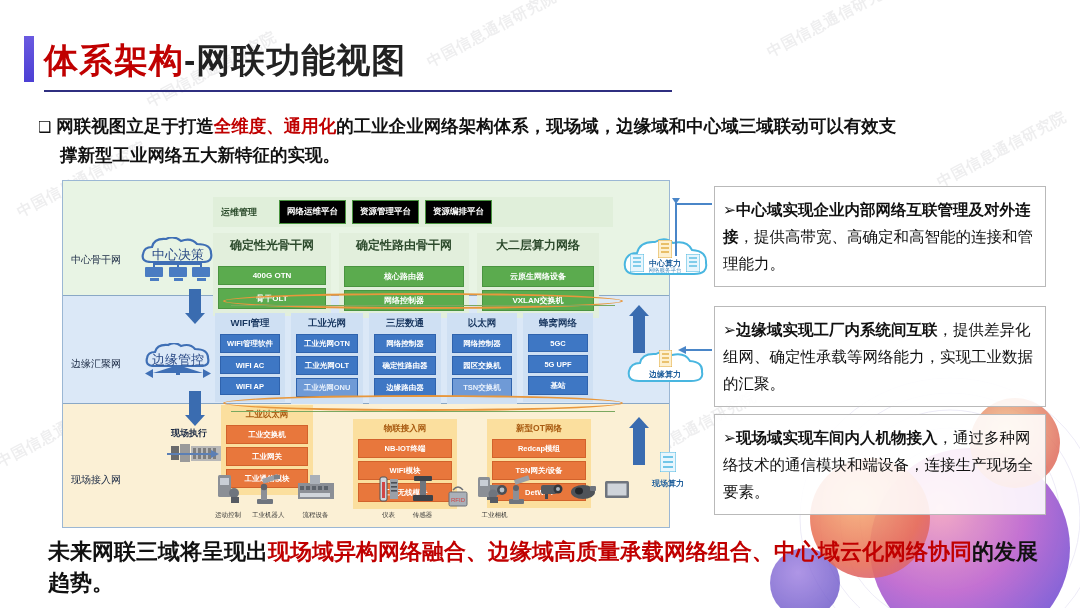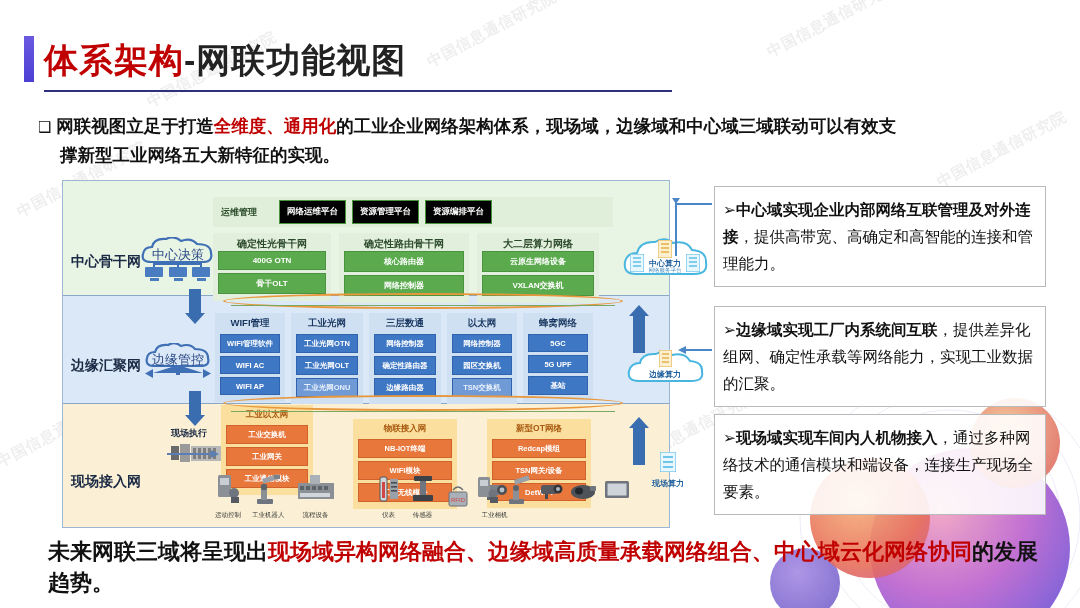--- a/index.html
+++ b/index.html
@@ -49,34 +49,34 @@
   .summary .mark { color:#c00000; }
 
   
   .diagram { position:absolute; left:62px; top:180px; width:608px; height:348px;
              border:1px solid #9bb7d4; overflow:hidden; }
   .band { position:absolute; left:0; width:100%; }
   .band-center { top:0;   height:114px; background:#e8f4e4; }
   .band-edge   { top:114px; height:108px; background:#dbe8f7; }
   .band-field  { top:222px; height:126px; background:#fbf0d5; }
 
-  .zone-label { position:absolute; font-size:14px; font-weight:bold; color:#1b2a44; }
+  .zone-label { position:absolute; font-size:10px; font-weight:normal; color:#1b2a44; }
 
   
   .cloud { position:absolute; }
   .cloud-txt { position:absolute; font-size:13px; font-weight:normal; color:#2b4a86;
                text-align:center; width:100%; }
   .ops-row { position:absolute; left:150px; top:16px; width:400px; height:30px;
              background:#e0efda; display:flex; align-items:center; padding-left:8px; gap:6px; }
   .ops-label { font-size:9px; font-weight:bold; color:#2a4a2a; width:52px; }
   .ops-chip { background:#000000; color:#fff; font-size:8.5px; font-weight:bold;
               padding:5px 7px; border:1px solid #4a9440; white-space:nowrap; }
 
   .grp-green { position:absolute; background:#e2efdc; padding:4px 5px; }
-  .grp-title-g { font-size:10px; font-weight:bold; color:#2c4a2c; text-align:center; margin-bottom:0; }
+  .grp-title-g { font-size:12px; font-weight:bold; color:#2c4a2c; text-align:center; margin-bottom:12px; }
   .item-g { background:#5bab4e; color:#fff; font-size:8px; font-weight:bold; text-align:center;
             padding:4px 11px; margin-bottom:3px; border:1px solid #4a9440; white-space:nowrap; }
 
   .grp-blue { position:absolute; background:#cfe0f3; padding:4px 5px; }
   .grp-title-b { font-size:9.5px; font-weight:bold; color:#18365f; text-align:center; margin-bottom:4px; }
   .item-b { background:#3e77c4; color:#fff; font-size:7.5px; font-weight:bold; text-align:center;
             padding:3.5px 2px; margin-bottom:3px; border:1px solid #2f63ad; white-space:nowrap; }
   .item-b.faint { background:#6f9ad6; color:#e8f0fb; }
 
   .grp-orange { position:absolute; background:#fbdf9e; padding:4px 5px; }

